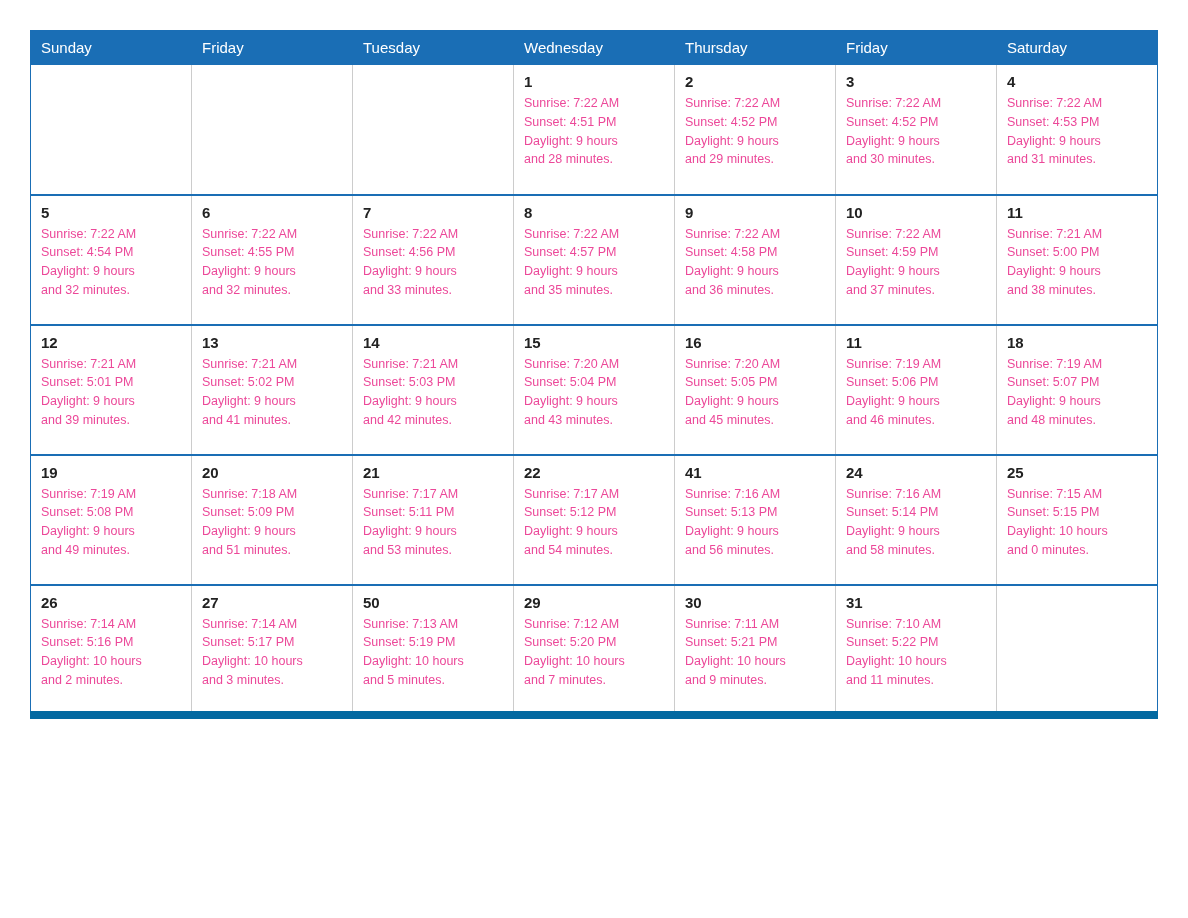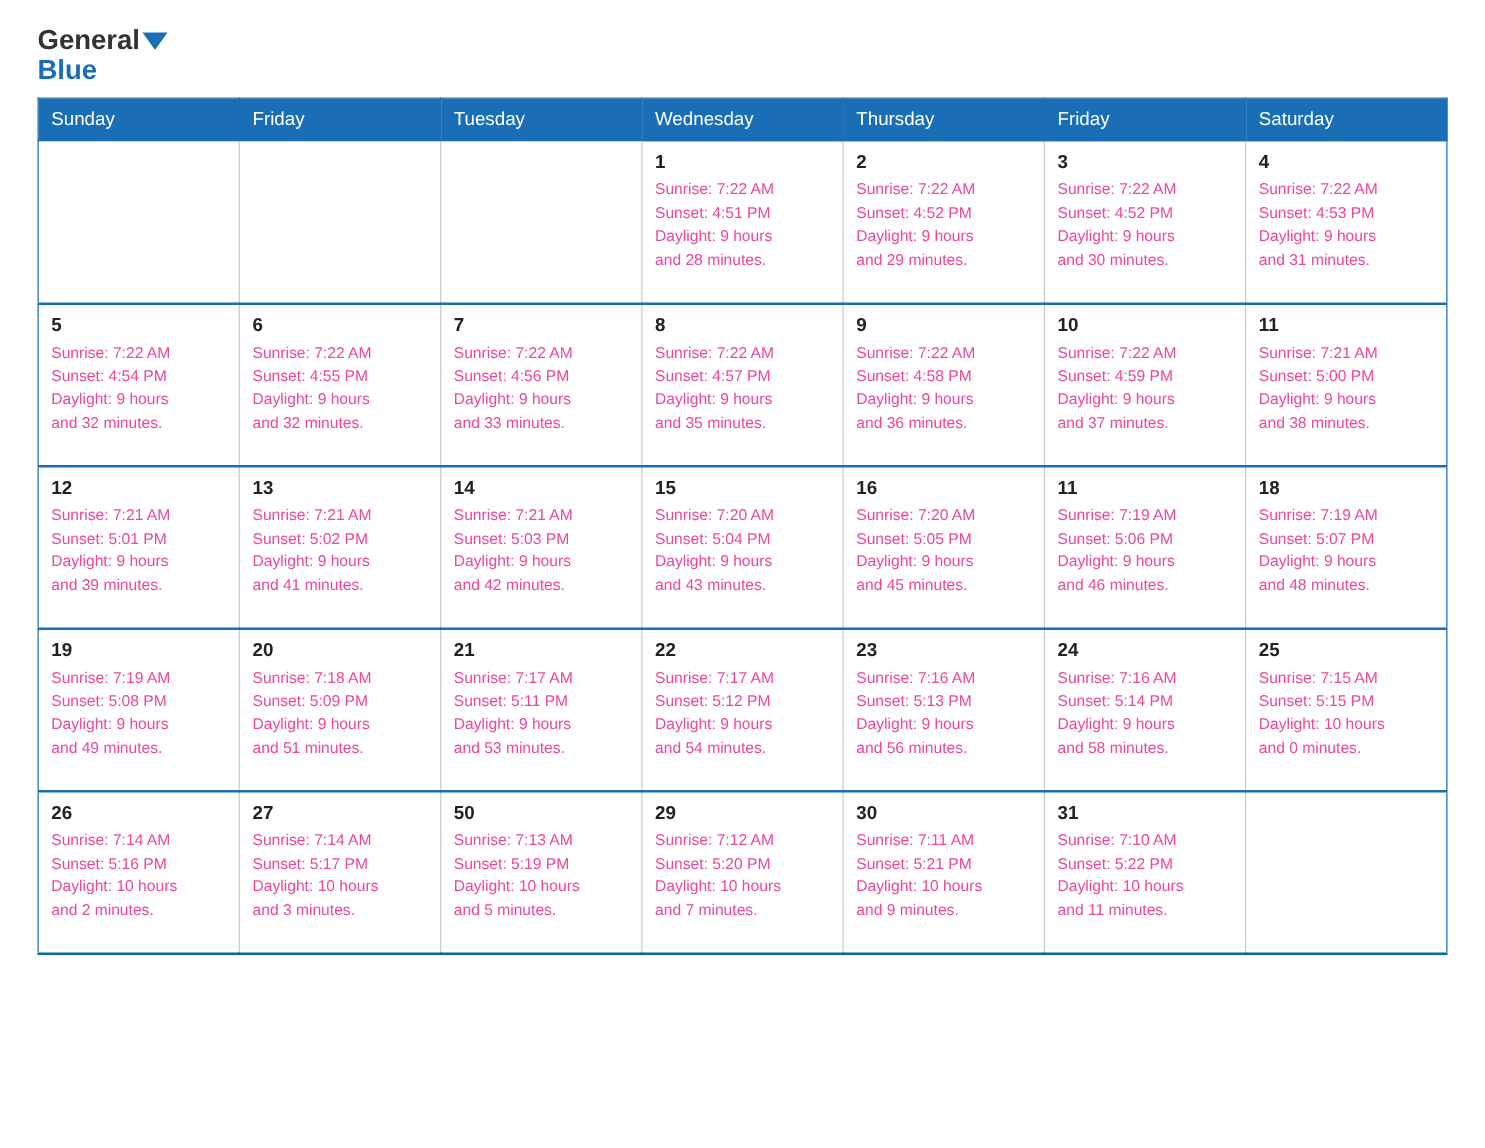--- a/index.html
+++ b/index.html
@@ -98,38 +98,27 @@
     }
     .day-info {
       font-size: 12.5px;
       color: #ec4899;
       line-height: 1.5;
     }
     .empty-cell {
       background: #fff;
     }
     tbody tr:last-child {
-      border-bottom: 2px solid #0369a1;
+      border-bottom: 8px solid #0369a1;
     }
   </style>
 </head>
 <body>
 
 <div class="header">
-  <div class="logo">
-    <div style="line-height:1.1">
-      <div style="display:flex;align-items:center;">
-        <span class="logo-text-general">General</span>
-        <span class="logo-icon"></span>
-      </div>
-      <div>
-        <span class="logo-text-blue">Blue</span>
-      </div>
-    </div>
-  </div>
   <div class="title-section">
   </div>
 </div>
 
 <table>
   <thead>
     <tr>
     <th>Sunday</th>
         <th>Friday</th>
         <th>Tuesday</th>
@@ -298,21 +287,21 @@
 and 53 minutes.</div>
         </td>
         <td>
           <span class="day-number">22</span>
           <div class="day-info" style="white-space: pre-line;">Sunrise: 7:17 AM
 Sunset: 5:12 PM
 Daylight: 9 hours
 and 54 minutes.</div>
         </td>
         <td>
-          <span class="day-number">23</span>
+          <span class="day-number">41</span>
           <div class="day-info" style="white-space: pre-line;">Sunrise: 7:16 AM
 Sunset: 5:13 PM
 Daylight: 9 hours
 and 56 minutes.</div>
         </td>
         <td>
           <span class="day-number">24</span>
           <div class="day-info" style="white-space: pre-line;">Sunrise: 7:16 AM
 Sunset: 5:14 PM
 Daylight: 9 hours

